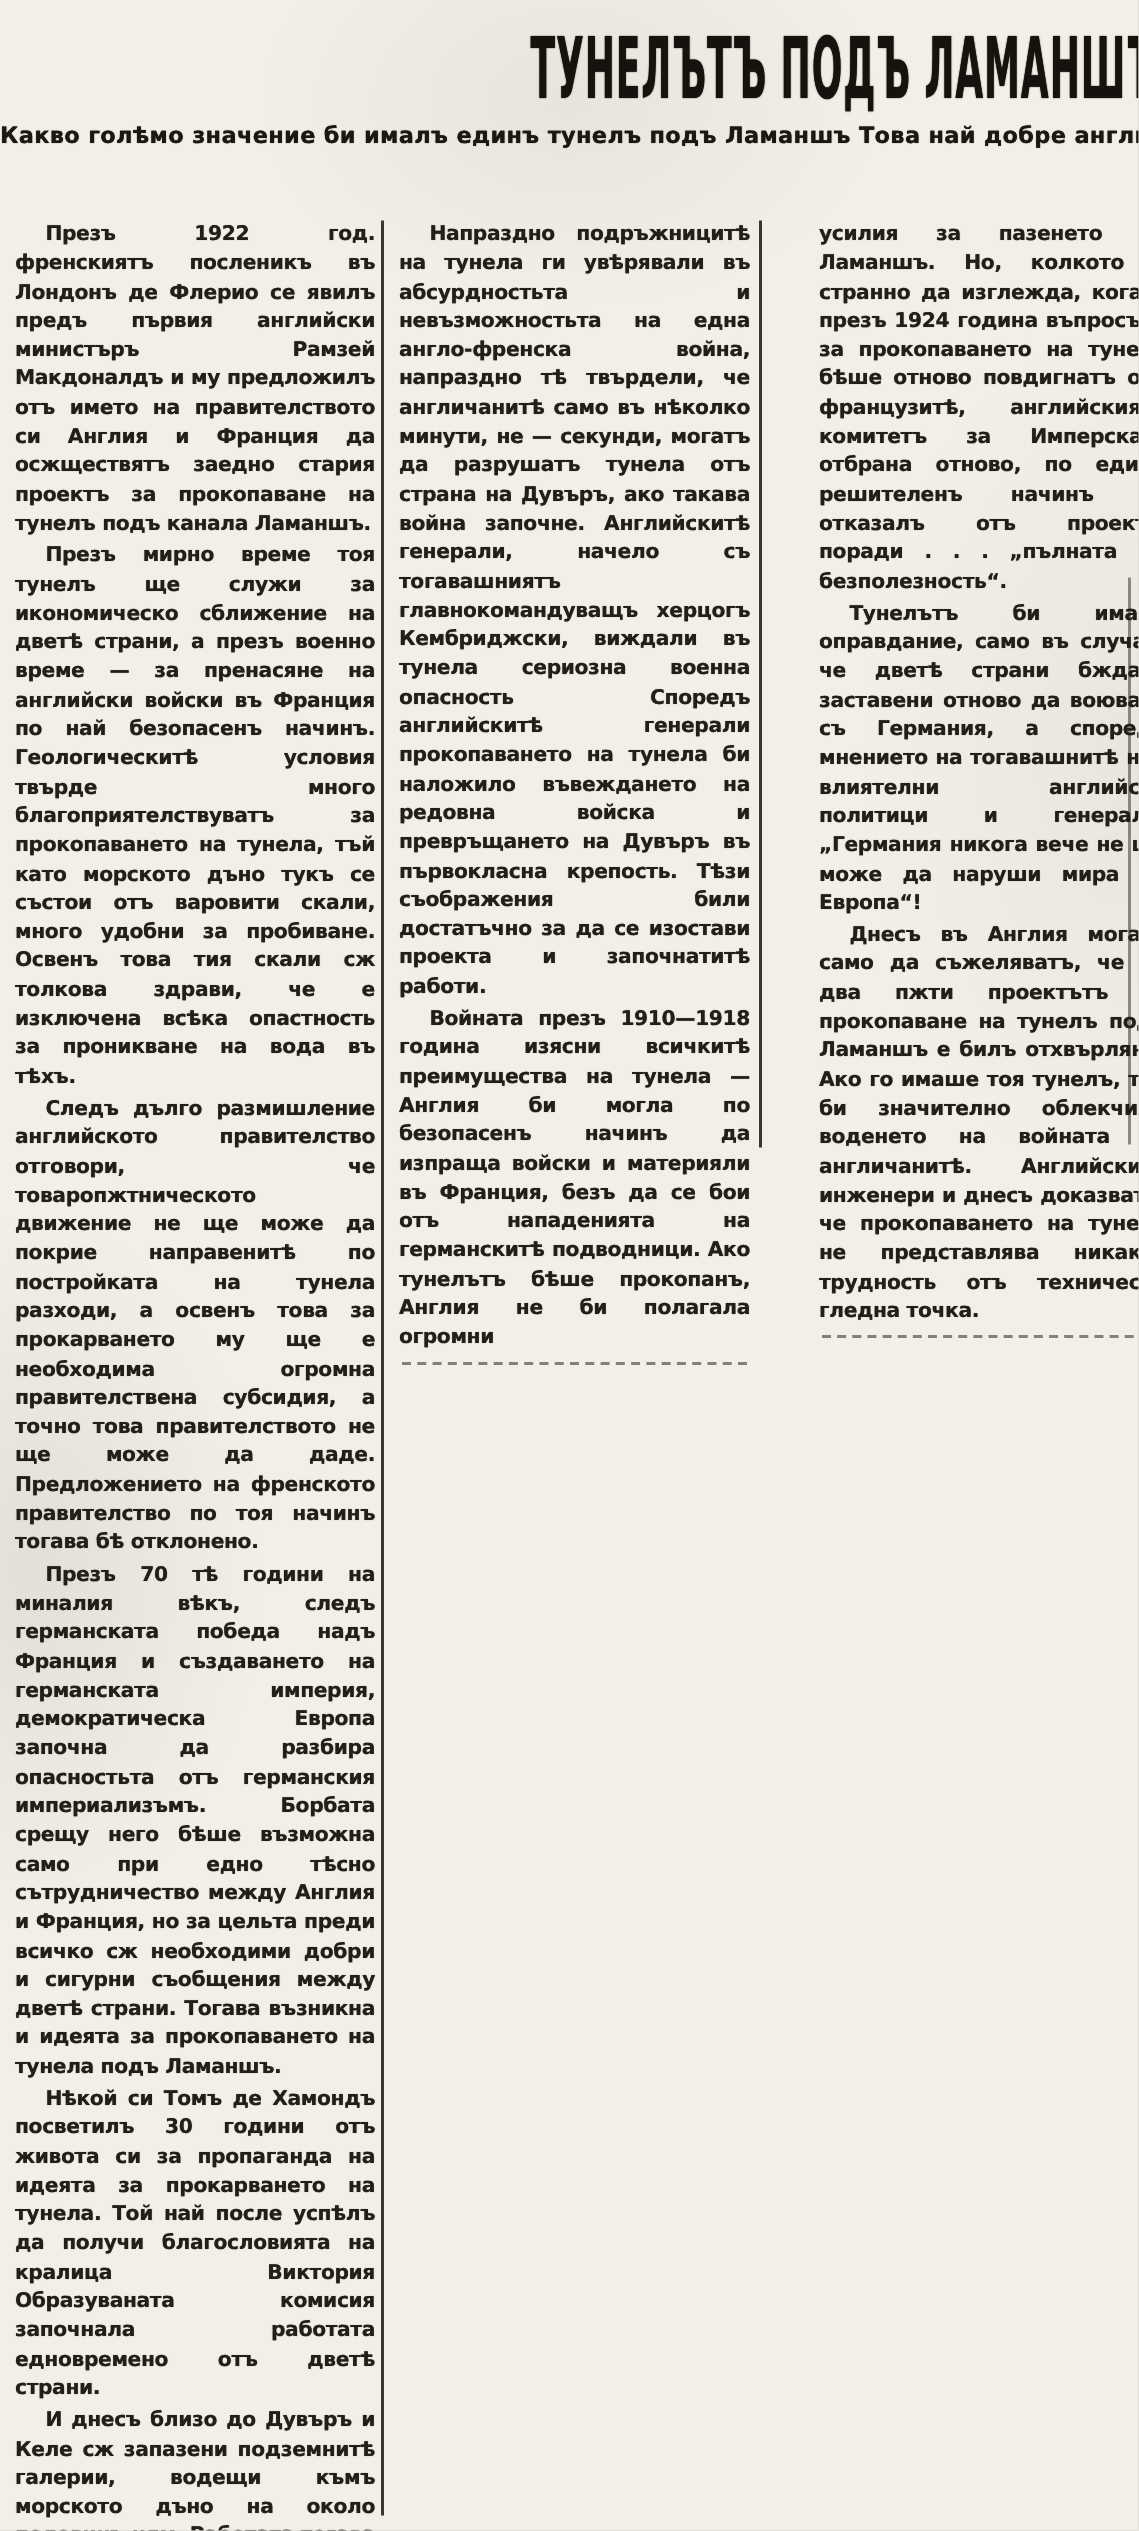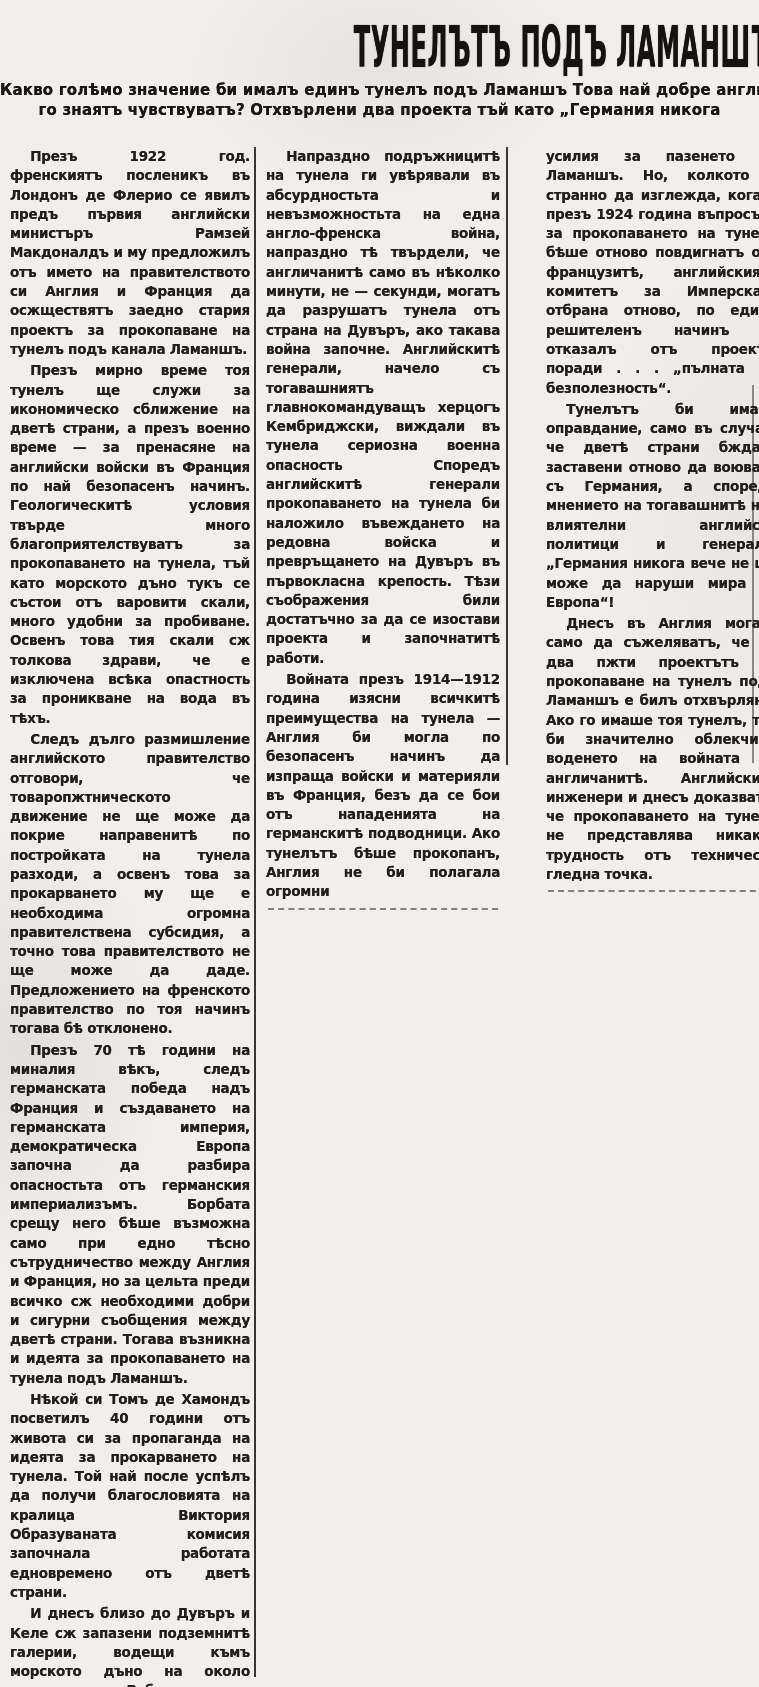--- a/index.html
+++ b/index.html
@@ -60,40 +60,39 @@
 <body>
 
 <div class="page">
 
   <div class="masthead">
     <span class="headline">ТУНЕЛЪТЪ ПОДЪ ЛАМАНШЪ — ПРОПУСНАТИ ВЪЗМОЖНОСТИ</span>
   </div>
 
   <div class="deck">
     <div class="deck-line">Какво голѣмо значение би ималъ единъ тунелъ подъ Ламаншъ Това най добре англичанитѣ</div>
-    <div class="deck-line">го знаятъ чувствуватъ? Отхвърлени два проекта тъй като „Германия никога</div>
   </div>
 
   <div class="vrule v1"></div>
   <div class="vrule v2"></div>
   <div class="vrule v3"></div>
 
   <div class="col col-1">
     <p>Презъ 1922 год. френскиятъ посленикъ въ Лондонъ де Флерио се явилъ предъ първия английски министъръ Рамзей Макдоналдъ и му предложилъ отъ името на правителството си Англия и Франция да осжществятъ заедно стария проектъ за прокопаване на тунелъ подъ канала Ламаншъ.</p>
     <p>Презъ мирно време тоя тунелъ ще служи за икономическо сближение на дветѣ страни, а презъ военно време — за пренасяне на английски войски въ Франция по най безопасенъ начинъ. Геологическитѣ условия твърде много благоприятелствуватъ за прокопаването на тунела, тъй като морското дъно тукъ се състои отъ варовити скали, много удобни за пробиване. Освенъ това тия скали сж толкова здрави, че е изключена всѣка опастность за проникване на вода въ тѣхъ.</p>
     <p>Следъ дълго размишление английското правителство отговори, че товаропжтническото движение не ще може да покрие направенитѣ по постройката на тунела разходи, а освенъ това за прокарването му ще е необходима огромна правителствена субсидия, а точно това правителството не ще може да даде. Предложението на френското правителство по тоя начинъ тогава бѣ отклонено.</p>
     <p>Презъ 70 тѣ години на миналия вѣкъ, следъ германската победа надъ Франция и създаването на германската империя, демократическа Европа започна да разбира опасностьта отъ германския империализъмъ. Борбата срещу него бѣше възможна само при едно тѣсно сътрудничество между Англия и Франция, но за цельта преди всичко сж необходими добри и сигурни съобщения между дветѣ страни. Тогава възникна и идеята за прокопаването на тунела подъ Ламаншъ.</p>
-    <p>Нѣкой си Томъ де Хамондъ посветилъ 40 години отъ живота си за пропаганда на идеята за прокарването на тунела. Той най после успѣлъ да получи благословията на кралица Виктория Образуваната комисия започнала работата едновремено отъ дветѣ страни.</p>
+    <p>Нѣкой си Томъ де Хамондъ посветилъ 30 години отъ живота си за пропаганда на идеята за прокарването на тунела. Той най после успѣлъ да получи благословията на кралица Виктория Образуваната комисия започнала работата едновремено отъ дветѣ страни.</p>
     <p>И днесъ близо до Дувъръ и Келе сж запазени подземнитѣ галерии, водещи къмъ морското дъно на около половинъ клм. Работата тогава се е извършвала безъ особени трудности. И до днесъ тѣзи галерии си оставатъ напълно сухи, макаръ че тѣ не представляватъ нѣщо напълно завършено.</p>
 
   </div>
 
   <div class="col col-2">
     <p>Напраздно подръжницитѣ на тунела ги увѣрявали въ абсурдностьта и невъзможностьта на една англо-френска война, напраздно тѣ твърдели, че англичанитѣ само въ нѣколко минути, не — секунди, могатъ да разрушатъ тунела отъ страна на Дувъръ, ако такава война започне. Английскитѣ генерали, начело съ тогавашниятъ главнокомандуващъ херцогъ Кембриджски, виждали въ тунела сериозна военна опасность Споредъ английскитѣ генерали прокопаването на тунела би наложило въвеждането на редовна войска и превръщането на Дувъръ въ първокласна крепость. Тѣзи съображения били достатъчно за да се изостави проекта и започнатитѣ работи.</p>
-    <p>Войната презъ 1914—1912 година изясни всичкитѣ преимущества на тунела — Англия би могла по безопасенъ начинъ да изпраща войски и материяли въ Франция, безъ да се бои отъ нападенията на германскитѣ подводници. Ако тунелътъ бѣше прокопанъ, Англия не би полагала огромни</p>
+    <p>Войната презъ 1910—1918 година изясни всичкитѣ преимущества на тунела — Англия би могла по безопасенъ начинъ да изпраща войски и материяли въ Франция, безъ да се бои отъ нападенията на германскитѣ подводници. Ако тунелътъ бѣше прокопанъ, Англия не би полагала огромни</p>
     <hr class="end-rule">
   </div>
 
   <div class="col col-3">
     <p class="cont">усилия за пазенето на Ламаншъ. Но, колкото и странно да изглежда, когато презъ 1924 година въпросътъ за прокопаването на тунела бѣше отново повдигнатъ отъ французитѣ, английскиятъ комитетъ за Имперската отбрана отново, по единъ решителенъ начинъ се отказалъ отъ проекта, поради . . . „пълната му безполезность“.</p>
     <p>Тунелътъ би ималъ оправдание, само въ случай, че дветѣ страни бждатъ заставени отново да воюватъ съ Германия, а споредъ мнението на тогавашнитѣ най влиятелни английски политици и генерали, „Германия никога вече не ще може да наруши мира въ Европа“!</p>
     <p>Днесъ въ Англия могатъ само да съжеляватъ, че на два пжти проектътъ за прокопаване на тунелъ подъ Ламаншъ е билъ отхвърлянъ. Ако го имаше тоя тунелъ, той би значително облекчилъ воденето на войната за англичанитѣ. Английскитѣ инженери и днесъ доказватъ, че прокопаването на тунела не представлява никаква трудность отъ техническа гледна точка.</p>
     <hr class="end-rule">
   </div>
 

